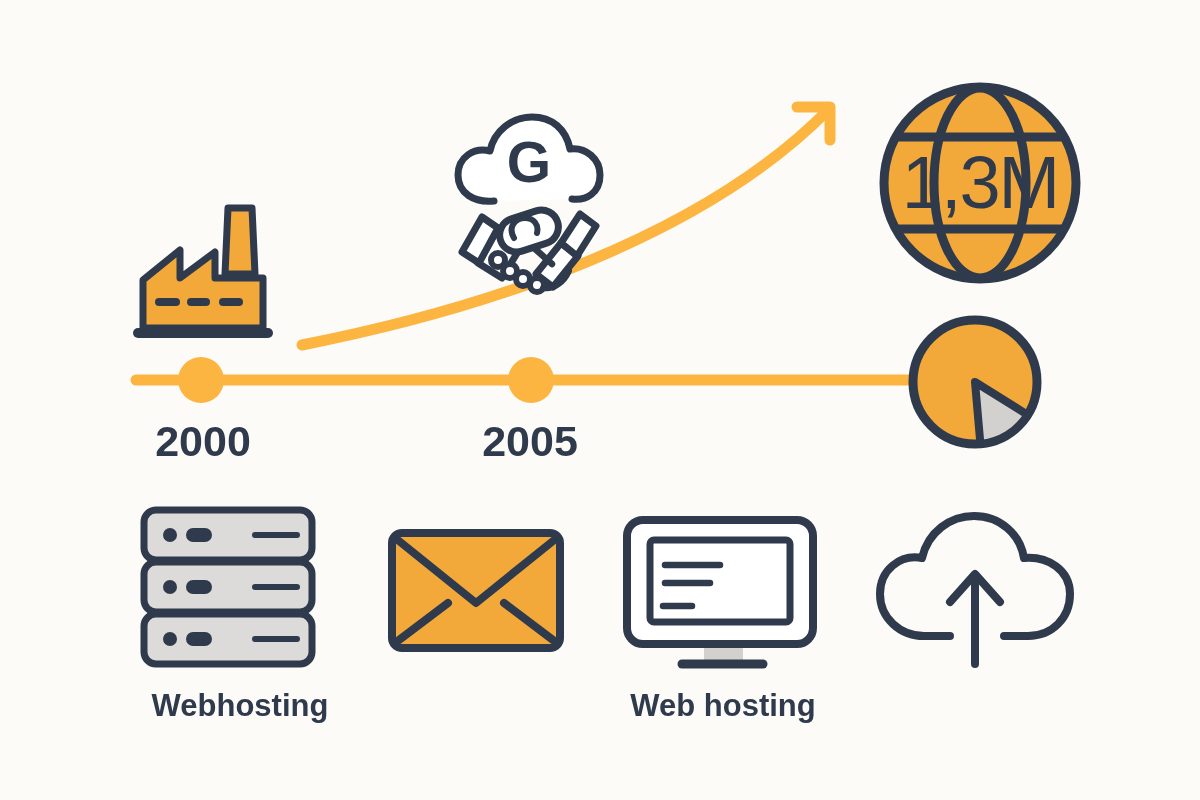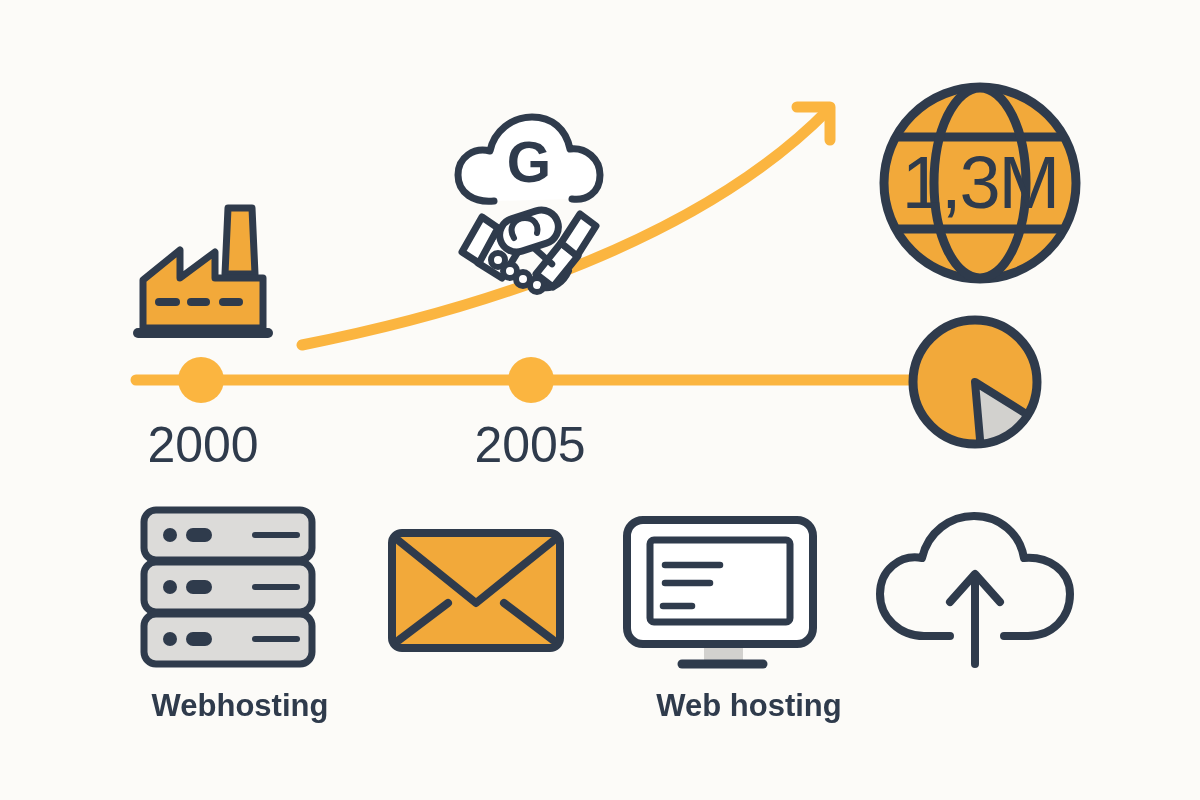--- a/index.html
+++ b/index.html
@@ -17,21 +17,21 @@
   .sy{stroke:var(--line-yellow,#FBB540);}
   .fy{fill:var(--accent-yellow,#F2A93A);}
   .fw{fill:var(--icon-white,#FFFFFF);}
   .fg{fill:var(--gray-fill,#D2D1CE);}
   .flg{fill:var(--light-gray,#DCDBD9);}
   .fn{fill:var(--navy,#2F3B4C);}
   .fyl{fill:var(--line-yellow,#FBB540);}
   .nf{fill:none;}
   .rc{stroke-linecap:round;stroke-linejoin:round;}
   .txt{color:var(--navy,#2F3B4C);text-align:center;line-height:1;}
-  .year-label{font-size:50px;font-weight:normal;}
+  .year-label{font-size:43px;font-weight:bold;}
   .service-label{font-size:31px;font-weight:bold;text-align:center;}
   .globe-value{font-size:74px;font-weight:normal;letter-spacing:-2px;}
   .g-letter{font-size:57px;font-weight:bold;}
 </style>
 </head>
 <body>
 
 <div class="canvas">
 
   <svg class="abs" style="left:0;top:0" width="1200" height="800" viewBox="0 0 1200 800">
@@ -131,15 +131,15 @@
     </g>
     <line class="sn rc" stroke-width="9" x1="62" y1="152" x2="143" y2="152"></line>
   </svg>
 
   <svg class="abs" style="left:872px;top:508px" width="210" height="165" viewBox="0 0 210 165">
     <path class="nf sn rc" stroke-width="8" d="M78,128 L52,128 C28,128 8,110 8,86 C8,62 28,46 50,50 C56,24 78,8 102,8 C128,8 148,26 152,50 C176,48 198,62 198,86 C198,110 180,128 156,128 L132,128"></path>
     <path class="nf sn rc" stroke-width="8" d="M103,156 L103,68 M78,94 L103,66 L128,94"></path>
   </svg>
 
   <div class="abs txt service-label" style="left:130px;top:690px;width:220px">Webhosting</div>
-  <div class="abs txt service-label" style="left:639px;top:690px;width:220px">Web hosting</div>
+  <div class="abs txt service-label" style="left:613px;top:690px;width:220px">Web hosting</div>
 
 </div>
 
 </body></html>

